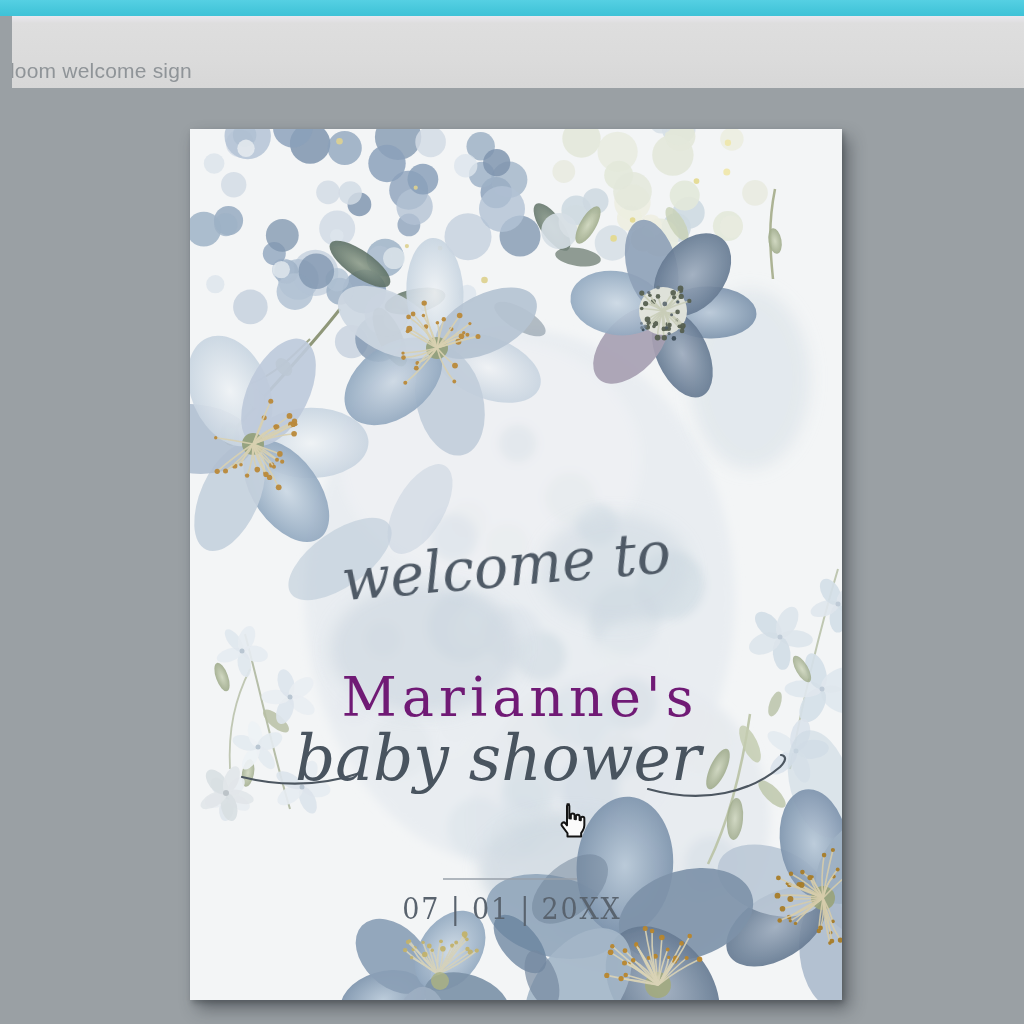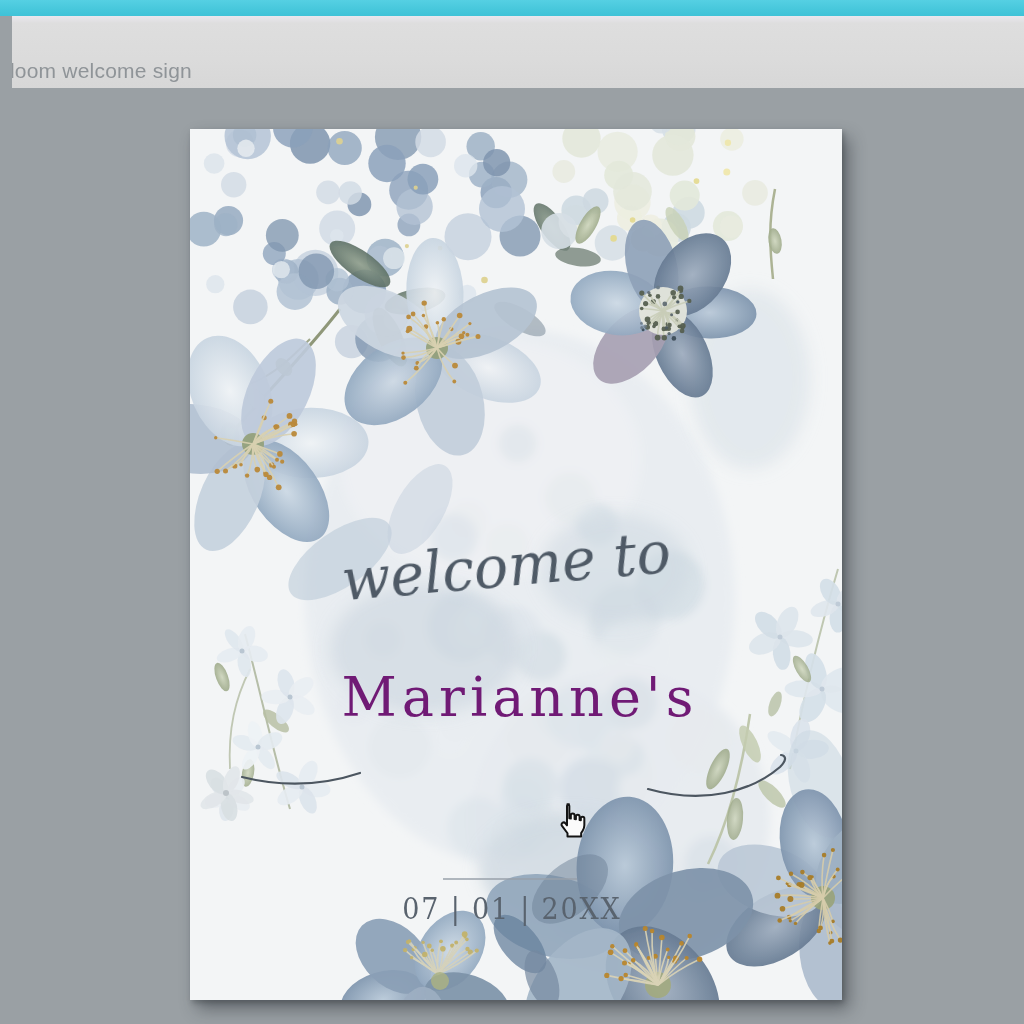--- a/index.html
+++ b/index.html
@@ -700,19 +700,20 @@
             <circle cx="36" cy="664" r="3" fill="#bcc3c8"></circle>
           </g>
         </g>
       <path d="M52 648 C100 660,140 654,170 644" stroke="#4c5660" stroke-width="2.2" fill="none" stroke-linecap="round"></path>
       <path d="M458 660 C515 676,562 662,590 638 C596 632,597 627,591 626" stroke="#4c5660" stroke-width="2.2" fill="none" stroke-linecap="round"></path>
       <line x1="253" y1="750" x2="387" y2="750" stroke="#99a1aa" stroke-width="1.5"></line>
     </svg>
 
     <div class="txt welcome">welcome to</div>
     <div class="txt name">Marianne's</div>
+    <div class="txt event">baby shower</div>
     <div class="txt date">07 | 01 | 20XX</div>
   </div>
 
   <svg class="cursor" viewBox="0 0 24 24">
     <path d="M9.2 2.5c.7 0 1.2.55 1.2 1.25V11l.9.12V9.3c0-.65.5-1.15 1.1-1.15.65 0 1.15.5 1.15 1.15v2.1l.8.1v-1.5c0-.6.5-1.1 1.1-1.1.6 0 1.1.5 1.1 1.1v2l.75.1v-1.1c0-.55.45-1 1.05-1 .6 0 1.05.45 1.05 1.05v4.1c0 1.3-.35 2.3-1 3.3l-.9 1.4v2.1H9.3v-2l-3.3-4.4c-.45-.6-.35-1.4.25-1.8.55-.4 1.35-.3 1.8.25l.95 1.2V3.75c0-.7.5-1.25 1.2-1.25z" fill="#fbfbfb" stroke="#141414" stroke-width="1.2" stroke-linejoin="round"></path>
   </svg>
 </div>
 
 </body></html>

